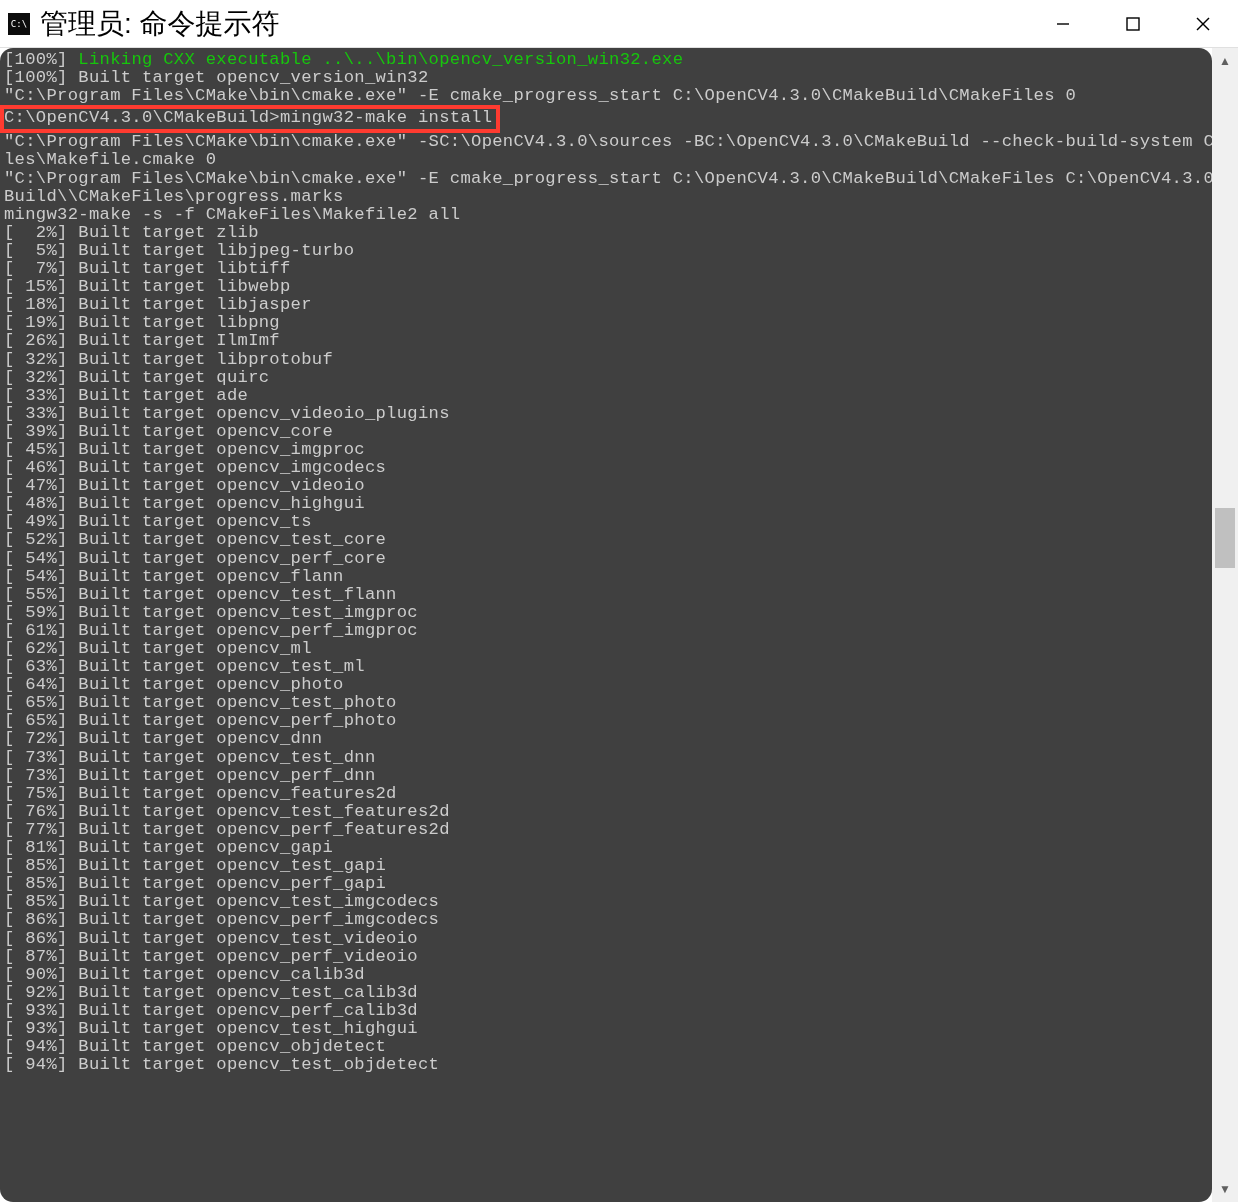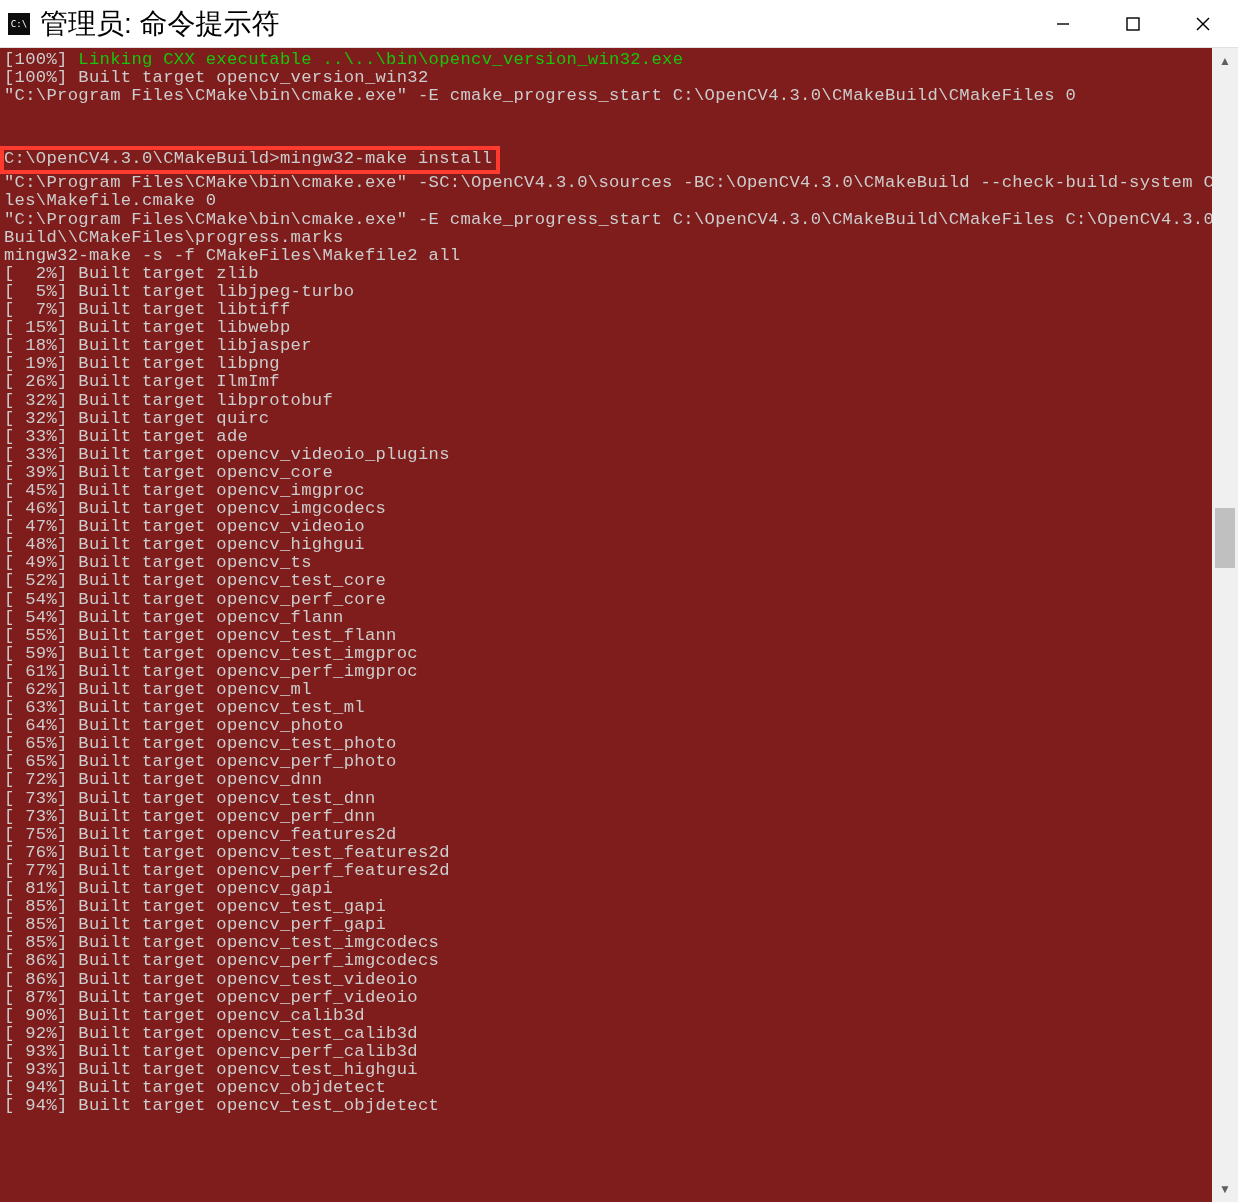--- a/index.html
+++ b/index.html
@@ -46,39 +46,39 @@
     color: #000;
   }
   .win-btn svg { stroke:#000; stroke-width:1.4; fill:none; }
 
   .console-wrap {
     position: absolute;
     top: 48px; left: 0; right: 0; bottom: 0;
     display:flex;
   }
   .console {
-    background: #7f1d1d;
+    background: #404040;
     color: #cccccc;
     font-family: "Consolas","Courier New",monospace;
     font-size: 17.2px;
     line-height: 18.1px;
     white-space: pre;
     padding: 3px 0 0 4px;
     flex: 1;
     overflow: hidden;
     letter-spacing: 0.3px;
+    border-radius: 13px;
   }
   .green { color: #16c60c; }
   .white { color: #cccccc; }
   .redbox {
     border: 4px solid #ff3b30;
     display: inline-block;
     padding: 0 4px 2px 0;
     margin-left:-4px;
-    margin-top:41px;
   }
   .scrollbar {
     width: 26px;
     background: #f0f0f0;
     position: relative;
   }
   .sb-arrow {
     height: 26px;
     display:flex;align-items:center;justify-content:center;
     font-size:12px;color:#606060;

